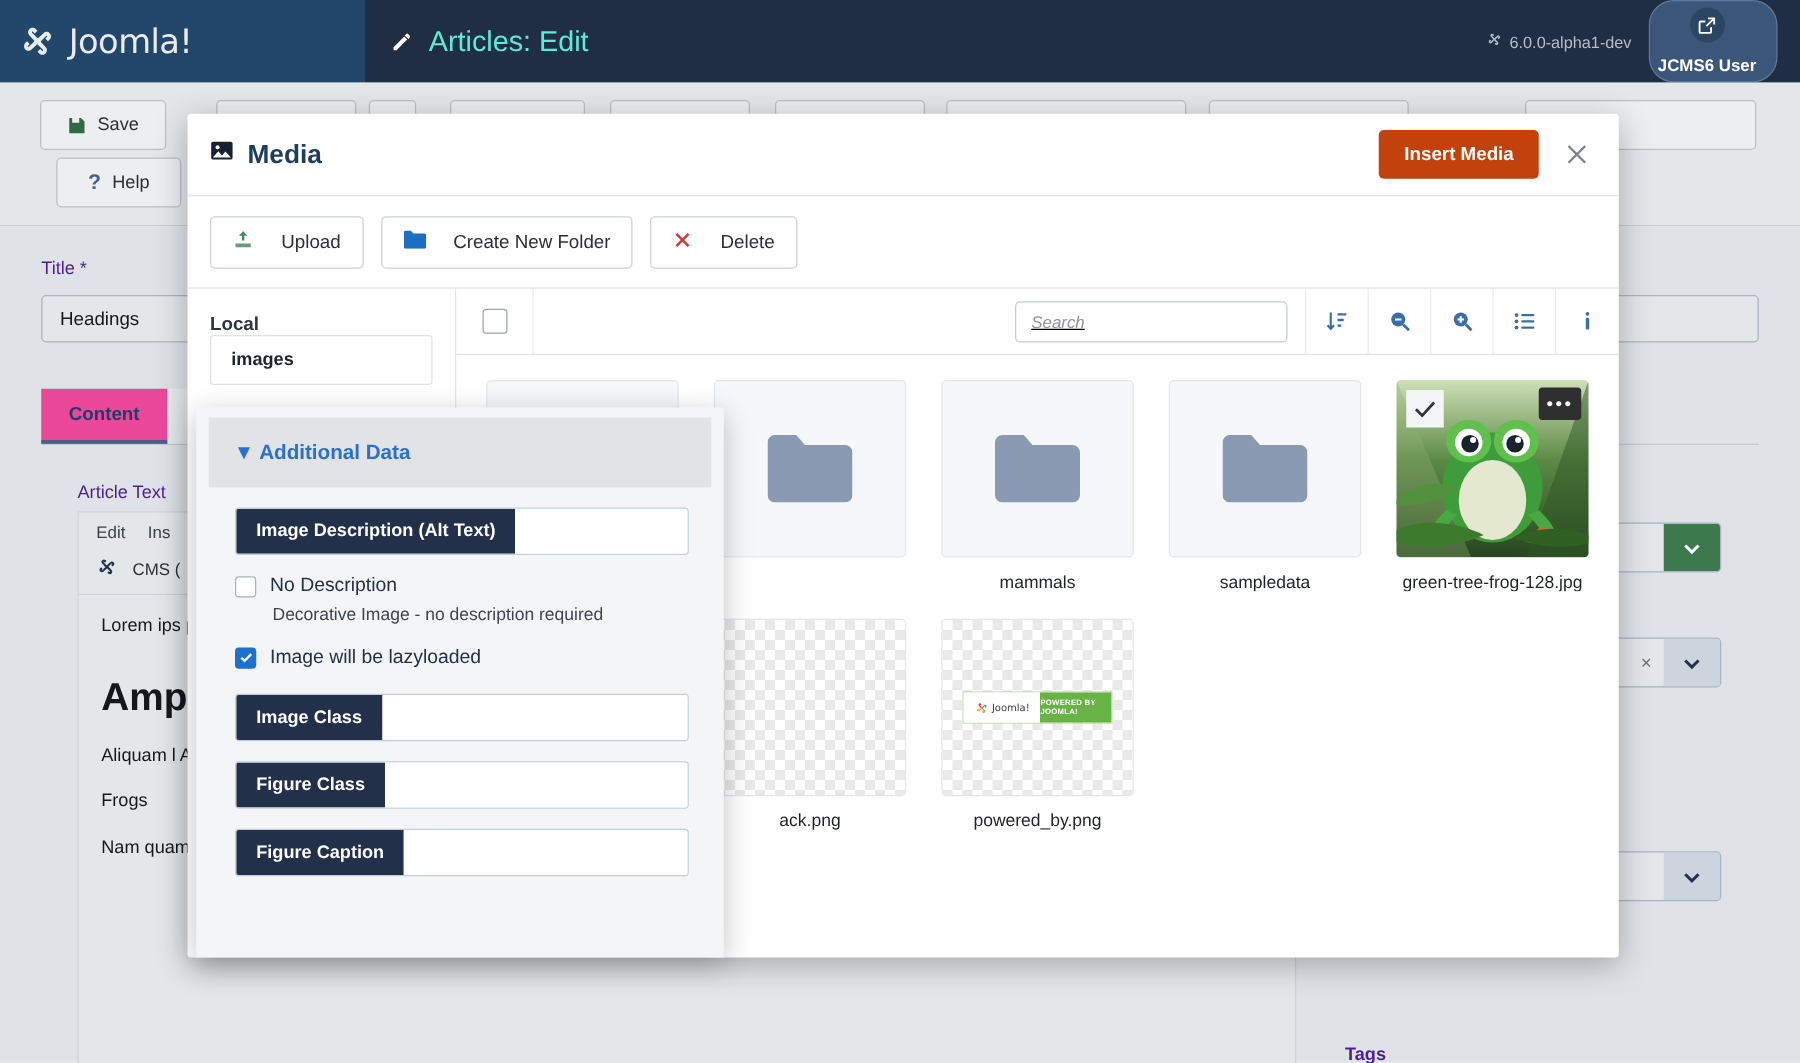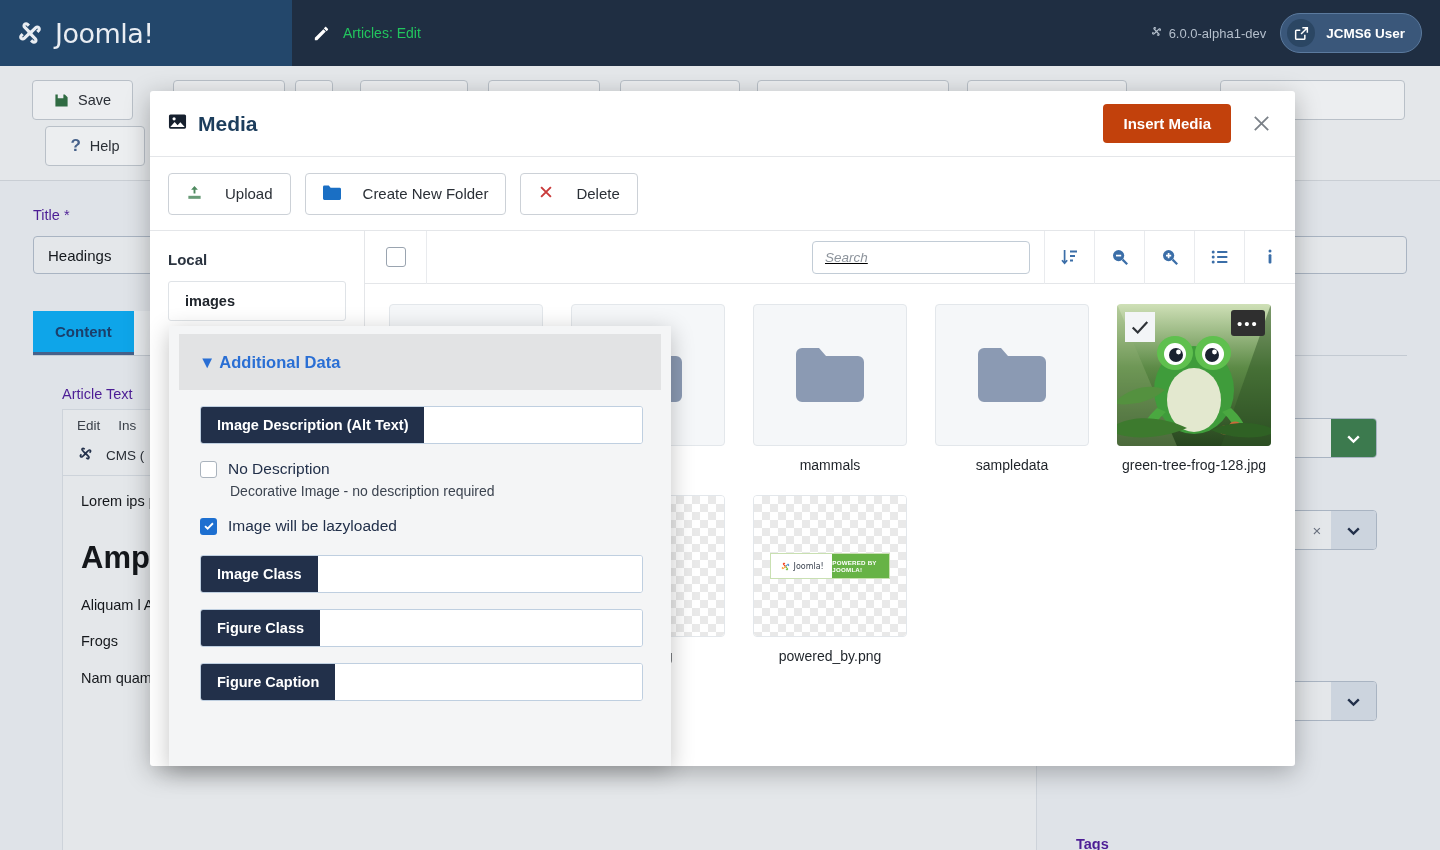--- a/index.html
+++ b/index.html
@@ -27,34 +27,34 @@
   .joomla-logo .jm-mark { width: 32px; height: 32px; }
   .joomla-logo .jm-word {
     color: #e9edf2; font-size: 27px; letter-spacing: -0.5px;
     font-family: "DejaVu Sans", sans-serif; font-weight: 400;
   }
   .page-title-zone {
     flex: 1; display: flex; align-items: center; gap: 12px;
     padding-left: 20px; background: #1f2e42; height: 66px;
   }
   .page-title-zone .pencil { width: 19px; height: 19px; }
-  .page-title-zone .ptitle { color: #22c55e; font-size: 14px; font-weight: 400; }
+  .page-title-zone .ptitle { color: #5eead4; font-size: 23px; font-weight: 400; }
 
   .topbar-right {
     display: flex; align-items: center; gap: 14px;
     padding-right: 18px; height: 66px; background: #1f2e42;
   }
   .version-tag {
     color: #b4bfcc; font-size: 13px; display: flex; align-items: center; gap: 6px;
   }
   .user-pill {
     display: flex; align-items: center; gap: 11px;
     background: #3a577a; border: 1px solid #5b7characters;
     border: 1px solid #5b7a9e;
-    border-radius: 20px; padding: 5px 16px 5px 6px;
+    border-radius: 20px; padding: 5px 16px 5px 6px; flex-direction: column;
   }
   .user-pill .ubadge {
     width: 28px; height: 28px; border-radius: 50%;
     background: #2a4károly; background: #2b4663;
     display: flex; align-items: center; justify-content: center;
   }
   .user-pill .uname { color: #fff; font-size: 13.5px; font-weight: bold; }
 
   
   .admin-toolbar {
@@ -75,21 +75,21 @@
   .title-input {
     background: #e4e7ea; border: 1px solid #a9b4c2; border-radius: 4px;
     height: 38px; display: flex; align-items: center; padding: 0 14px;
     font-size: 15px; color: #14181d;
   }
   .tabs-row { display: flex; border-bottom: 1px solid #c3cad2; }
   .tab {
     padding: 12px 22px; font-size: 15px; color: #1b3f6b; font-weight: bold;
     background: #e9ecef;
   }
-  .tab.active { background: #0ea5e9; border-bottom: 3px solid #46618a; }
+  .tab.active { background: #ec4899; border-bottom: 3px solid #46618a; }
   .editor-panel { background: #e4e7ea; border: 1px solid #cdd3da; }
   .editor-menu {
     display: flex; gap: 18px; padding: 8px 14px; font-size: 13.5px; color: #3a4049;
   }
   .editor-tools {
     display: flex; gap: 12px; align-items: center; padding: 4px 14px 10px;
     font-size: 13.5px; color: #2a2f36; border-bottom: 1px solid #cdd3da;
   }
   .editor-content { padding: 14px 18px; font-size: 14.5px; color: #15181c; line-height: 1.62; }
   .editor-content h2 { font-size: 31px; margin: 20px 0 10px; color: #14171b; }
@@ -137,21 +137,21 @@
     padding: 0 18px; border-bottom: 1px solid #e4e6e9;
   }
   .act-btn {
     display: flex; align-items: center; gap: 22px;
     border: 1px solid #ccd1d7; border-radius: 4px; background: #fff;
     height: 42px; padding: 0 17px; font-size: 15px; color: #2a2f36; cursor: pointer;
   }
 
   .modal-main { display: flex; height: 534px; }
   .media-sidebar { width: 292px; padding: 20px 18px 0 18px; }
-  .media-sidebar .sb-title { font-size: 15px; font-weight: bold; color: #2b3440; margin-bottom: 13px; }
+  .media-sidebar .sb-title { font-size: 15px; font-weight: bold; color: #2b3440; }
   .tree-item {
     border: 1px solid #dfe3e7; border-radius: 3px; padding: 11px 16px;
     font-size: 14.5px; font-weight: bold; color: #21262d; background: #fff;
   }
 
   .media-content { flex: 1; border-left: 1px solid #e4e6e9; display: flex; flex-direction: column; }
   .media-toolbar {
     height: 53px; display: flex; align-items: center;
     border-bottom: 1px solid #e4e6e9;
     text-decoration: underline;
@@ -217,21 +217,21 @@
   .tile-menu {
     position: absolute; right: 6px; top: 6px; width: 34px; height: 26px;
     background: #2f2f2f; color: #fff; border-radius: 3px;
     display: flex; align-items: center; justify-content: center;
     letter-spacing: 2px; font-size: 15px; z-index: 3; cursor: pointer;
   }
   .frog-art { position: absolute; inset: 0; }
 
   
   .addl-popup {
-    position: absolute; left: 169px; top: 326px; width: 502px; height: 440px;
+    position: absolute; left: 157px; top: 326px; width: 422px; height: 440px;
     background: #f4f5f6; box-shadow: 0 5px 22px rgba(0,0,0,.24); z-index: 60;
   }
   .addl-header {
     margin: 8px 10px 0 10px; height: 56px; background: #e2e3e4;
     display: flex; align-items: center; padding-left: 20px;
   }
   .addl-header .htxt { color: #2a6fd4; font-size: 16.5px; font-weight: bold; }
   .addl-body { padding: 16px 28px 0 31px; }
   .ig-row {
     display: flex; height: 38px; margin-bottom: 16px;

